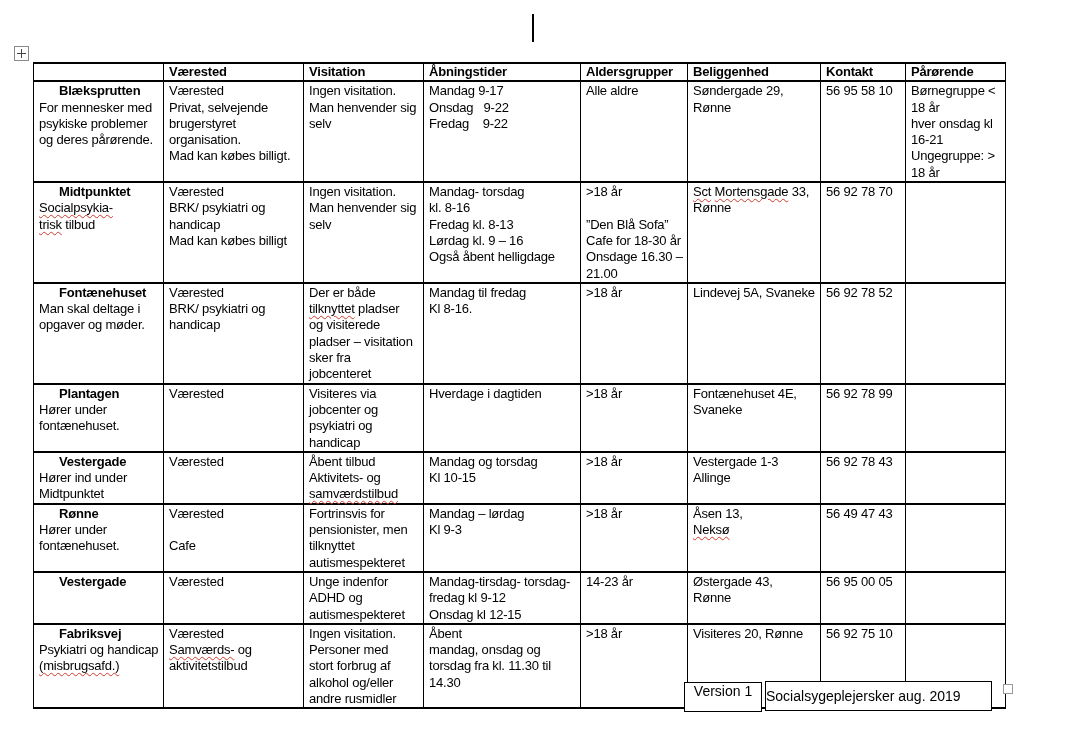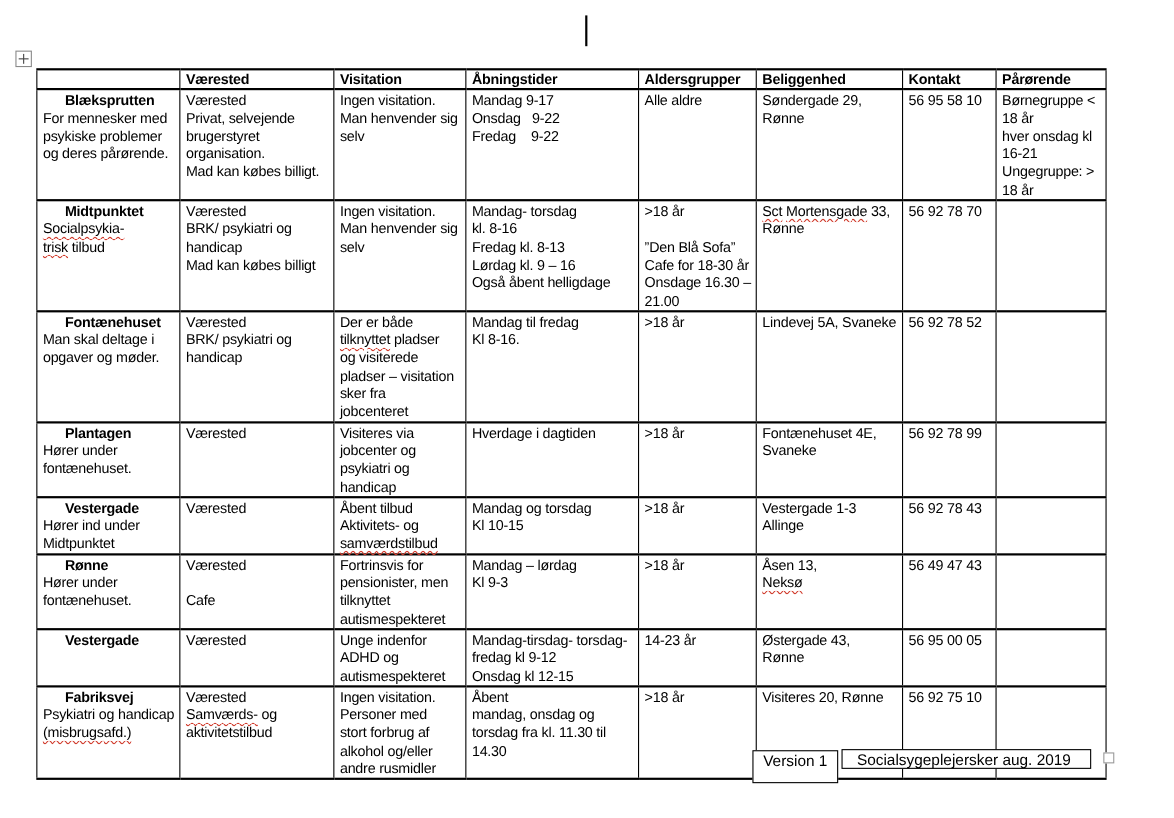--- a/index.html
+++ b/index.html
@@ -36,22 +36,22 @@
   .squiggle{
     text-decoration:underline;text-decoration-style:wavy;
     text-decoration-color:#d03a2b;text-decoration-thickness:1px;text-underline-offset:2px;
   }
   
   .version-box{
     position:absolute;left:684px;top:682px;width:76px;height:28px;border:1px solid #000;background:#fff;
     display:flex;align-items:flex-start;justify-content:center;font-size:14px;
   }
   .credit-box{
-    position:absolute;left:765px;top:681px;width:227px;height:18px;border:1px solid #000;background:#fff;
-    display:flex;align-items:center;font-size:14px;padding-left:13px;box-sizing:border-box;
+    position:absolute;left:765px;top:681px;width:227px;height:30px;border:1px solid #000;background:#fff;
+    display:flex;align-items:center;font-size:14px;padding-left:0;box-sizing:border-box;
   }
   .resize-square{
     position:absolute;left:1003px;top:684px;width:8px;height:8px;border:1px solid #9a9a9a;background:#fff;
   }
 </style>
 </head>
 <body>
 
 <div class="title-wrap">
   <span class="cursor"></span>

